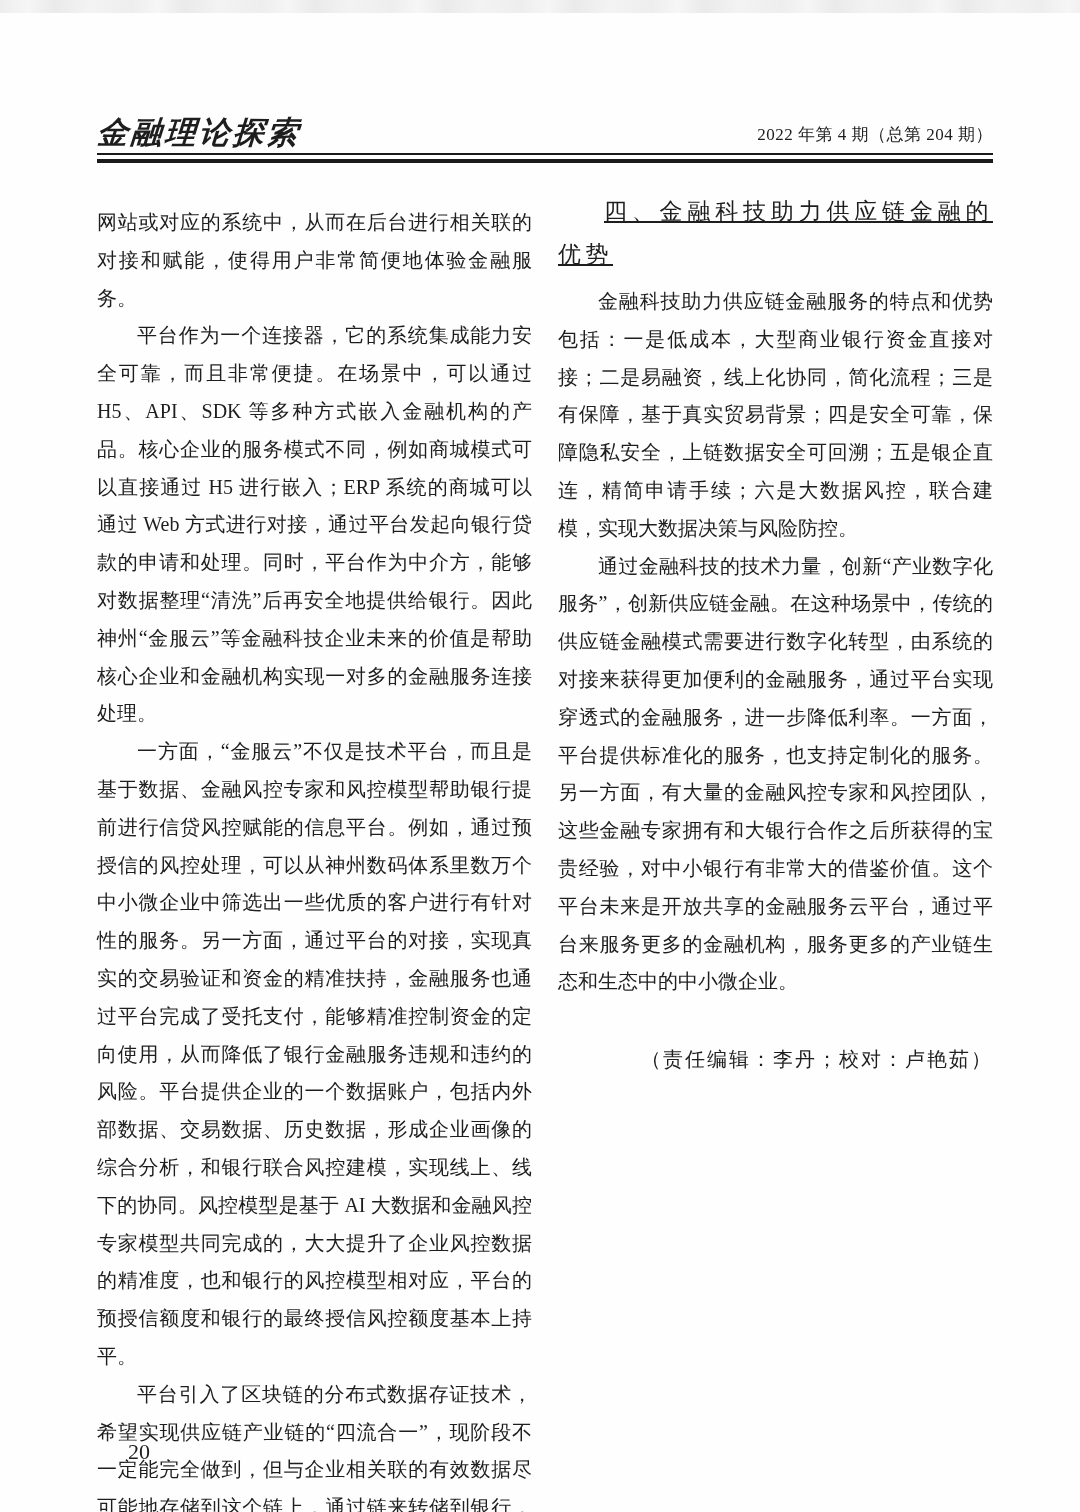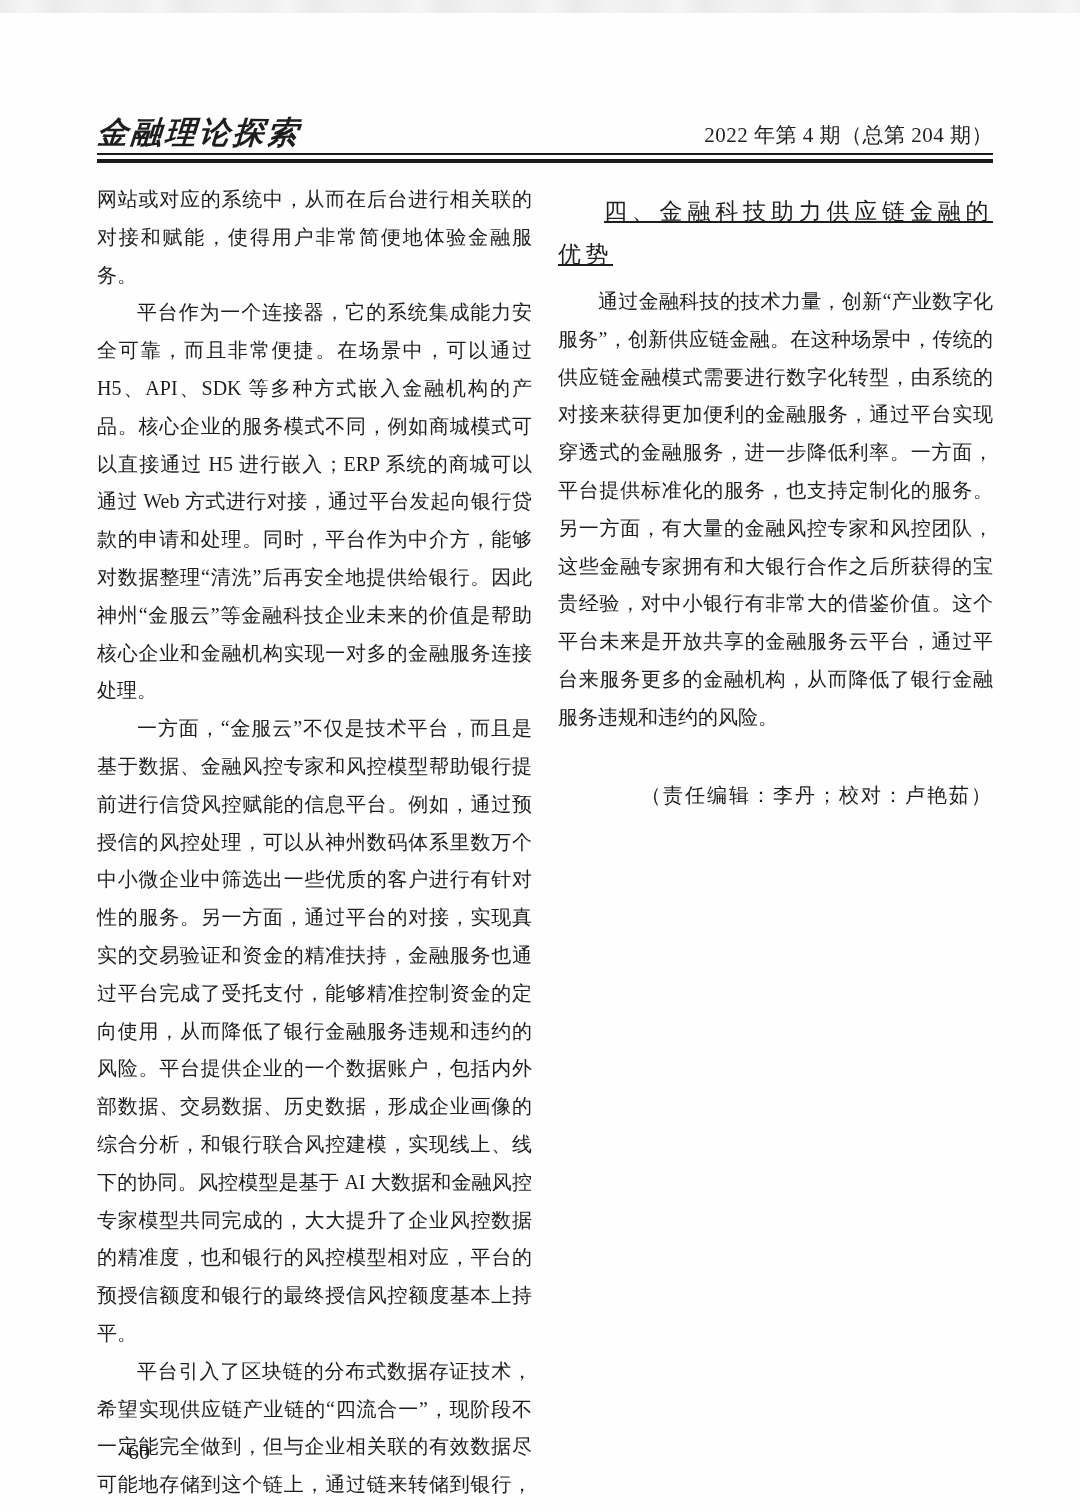--- a/index.html
+++ b/index.html
@@ -22,35 +22,35 @@
   .page-header {
     display:flex; justify-content:space-between; align-items:flex-end;
     height:38px;
   }
   .journal-logo {
     font-size:31px; font-weight:bold; font-style:italic;
     letter-spacing:3px; transform:skewX(-4deg);
     font-family:"Liberation Serif","DejaVu Serif",serif;
     line-height:34px;
   }
-  .issue-info { font-size:21px; line-height:30px; letter-spacing:0.5px;margin-left:11px; }
+  .issue-info { font-size:17px; line-height:30px; letter-spacing:0.5px;margin-left:11px; }
   .header-rules {
     margin-top:3px;
     border-top:2px solid #1b1b1b;
     border-bottom:4px solid #1b1b1b;
     height:4px;
   }
   .columns { display:flex; gap:26px; margin-top:18px; }
   .col {
     width:435px;
     font-size:20px; line-height:37.8px;
     text-align:justify; text-justify:inter-character;
   }
   .col p { margin:0; text-indent:2em; }
-  .col p.p-cont { text-indent:0; }
+  .col p.p-cont { text-indent:0;margin-top:23px; }
   .sec-heading {
     font-size:23px; line-height:43px;
     letter-spacing:4.5px; text-indent:2em;
     font-weight:400; margin:9px 0 7px 0;text-decoration:underline;
   }
   .editor-note {
     text-align:right; text-indent:0 !important;
     margin-top:40px !important;
     letter-spacing:2px;
   }
@@ -77,21 +77,22 @@
 
       <div class="col">
         <p class="p-cont">网站或对应的系统中，从而在后台进行相关联的对接和赋能，使得用户非常简便地体验金融服务。</p>
         <p>平台作为一个连接器，它的系统集成能力安全可靠，而且非常便捷。在场景中，可以通过 H5、API、SDK 等多种方式嵌入金融机构的产品。核心企业的服务模式不同，例如商城模式可以直接通过 H5 进行嵌入；ERP 系统的商城可以通过 Web 方式进行对接，通过平台发起向银行贷款的申请和处理。同时，平台作为中介方，能够对数据整理“清洗”后再安全地提供给银行。因此神州“金服云”等金融科技企业未来的价值是帮助核心企业和金融机构实现一对多的金融服务连接处理。</p>
         <p>一方面，“金服云”不仅是技术平台，而且是基于数据、金融风控专家和风控模型帮助银行提前进行信贷风控赋能的信息平台。例如，通过预授信的风控处理，可以从神州数码体系里数万个中小微企业中筛选出一些优质的客户进行有针对性的服务。另一方面，通过平台的对接，实现真实的交易验证和资金的精准扶持，金融服务也通过平台完成了受托支付，能够精准控制资金的定向使用，从而降低了银行金融服务违规和违约的风险。平台提供企业的一个数据账户，包括内外部数据、交易数据、历史数据，形成企业画像的综合分析，和银行联合风控建模，实现线上、线下的协同。风控模型是基于 AI 大数据和金融风控专家模型共同完成的，大大提升了企业风控数据的精准度，也和银行的风控模型相对应，平台的预授信额度和银行的最终授信风控额度基本上持平。</p>
         <p>平台引入了区块链的分布式数据存证技术，希望实现供应链产业链的“四流合一”，现阶段不一定能完全做到，但与企业相关联的有效数据尽可能地存储到这个链上，通过链来转储到银行，由风控模型把结果反馈到银行。通过平台使用区块链技术来</p>
       </div>
 
       <div class="col">
         <h3 class="sec-heading">四、金融科技助力供应链金融的优势</h3>
-        <p>通过金融科技的技术力量，创新“产业数字化服务”，创新供应链金融。在这种场景中，传统的供应链金融模式需要进行数字化转型，由系统的对接来获得更加便利的金融服务，通过平台实现穿透式的金融服务，进一步降低利率。一方面，平台提供标准化的服务，也支持定制化的服务。另一方面，有大量的金融风控专家和风控团队，这些金融专家拥有和大银行合作之后所获得的宝贵经验，对中小银行有非常大的借鉴价值。这个平台未来是开放共享的金融服务云平台，通过平台来服务更多的金融机构，从而降低了银行金融服务违规和违约的风险。</p>
+        <p>金融科技助力供应链金融服务的特点和优势包括：一是低成本，大型商业银行资金直接对接；二是易融资，线上化协同，简化流程；三是有保障，基于真实贸易背景；四是安全可靠，保障隐私安全，上链数据安全可回溯；五是银企直连，精简申请手续；六是大数据风控，联合建模，实现大数据决策与风险防控。</p>
+        <p>通过金融科技的技术力量，创新“产业数字化服务”，创新供应链金融。在这种场景中，传统的供应链金融模式需要进行数字化转型，由系统的对接来获得更加便利的金融服务，通过平台实现穿透式的金融服务，进一步降低利率。一方面，平台提供标准化的服务，也支持定制化的服务。另一方面，有大量的金融风控专家和风控团队，这些金融专家拥有和大银行合作之后所获得的宝贵经验，对中小银行有非常大的借鉴价值。这个平台未来是开放共享的金融服务云平台，通过平台来服务更多的金融机构，服务更多的产业链生态和生态中的中小微企业。</p>
         <p class="editor-note">（责任编辑：李丹；校对：卢艳茹）</p>
       </div>
 
     </div>
   </div>
 
-  <div class="page-number">60</div>
+  <div class="page-number">20</div>
 </div>
 
 </body></html>

